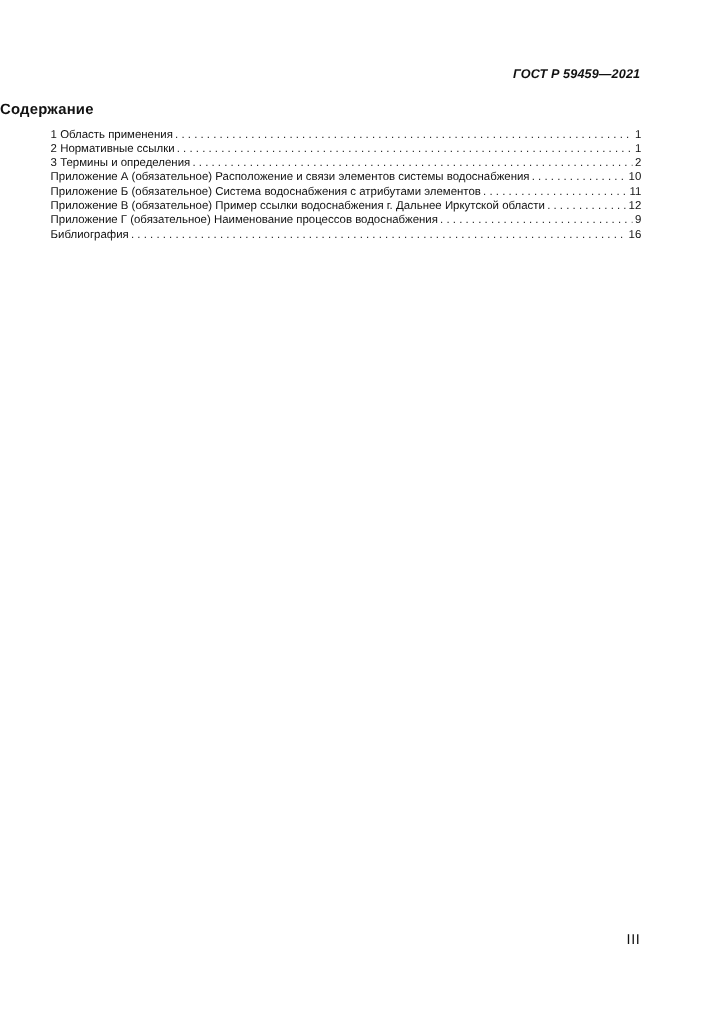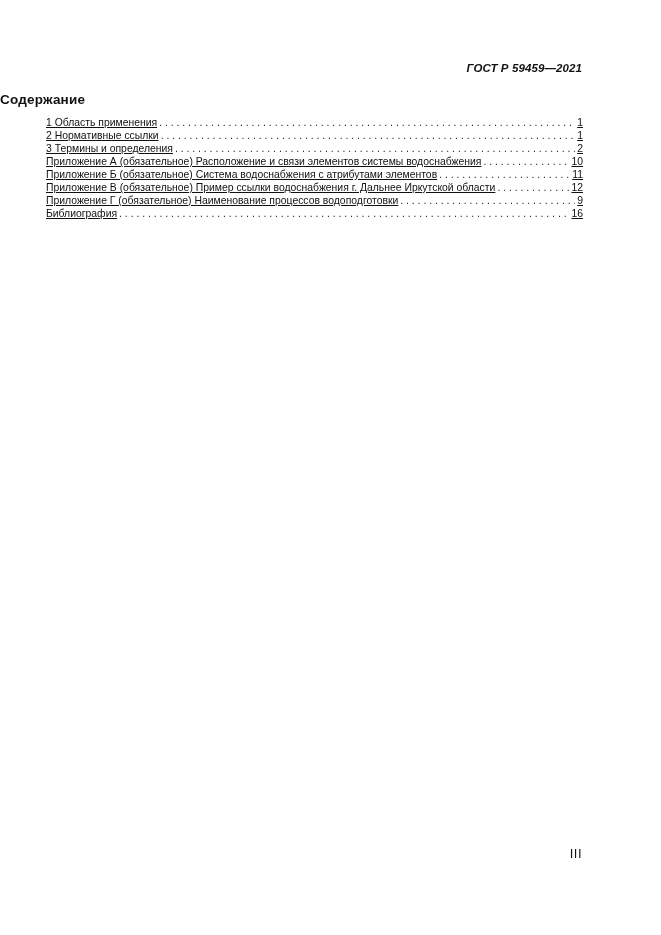--- a/index.html
+++ b/index.html
@@ -44,21 +44,20 @@
       list-style: none;
     }
     .toc-entry {
       display: flex;
       align-items: baseline;
       height: 13px;
       line-height: 13px;
       font-size: 10.4px;
       white-space: nowrap;
       cursor: pointer;
-      text-decoration: underline;
     }
     .toc-label {
       flex: 0 0 auto;
     }
     .toc-leader {
       flex: 1 1 auto;
       overflow: hidden;
       margin: 0 2px;
       letter-spacing: 2.3px;
       color: #222;
@@ -114,21 +113,21 @@
     <span class="toc-label">Приложение Б (обязательное) Система водоснабжения с атрибутами элементов</span>
     <span class="toc-leader"></span>
     <span class="toc-page">11</span>
   </li>
   <li class="toc-entry">
     <span class="toc-label">Приложение В (обязательное) Пример ссылки водоснабжения г. Дальнее Иркутской области</span>
     <span class="toc-leader"></span>
     <span class="toc-page">12</span>
   </li>
   <li class="toc-entry">
-    <span class="toc-label">Приложение Г (обязательное) Наименование процессов водоподготовки</span>
+    <span class="toc-label">Приложение Г (обязательное) Наименование процессов водоснабжения</span>
     <span class="toc-leader"></span>
     <span class="toc-page">9</span>
   </li>
   <li class="toc-entry">
     <span class="toc-label">Библиография</span>
     <span class="toc-leader"></span>
     <span class="toc-page">16</span>
   </li>
 </ul>
 

